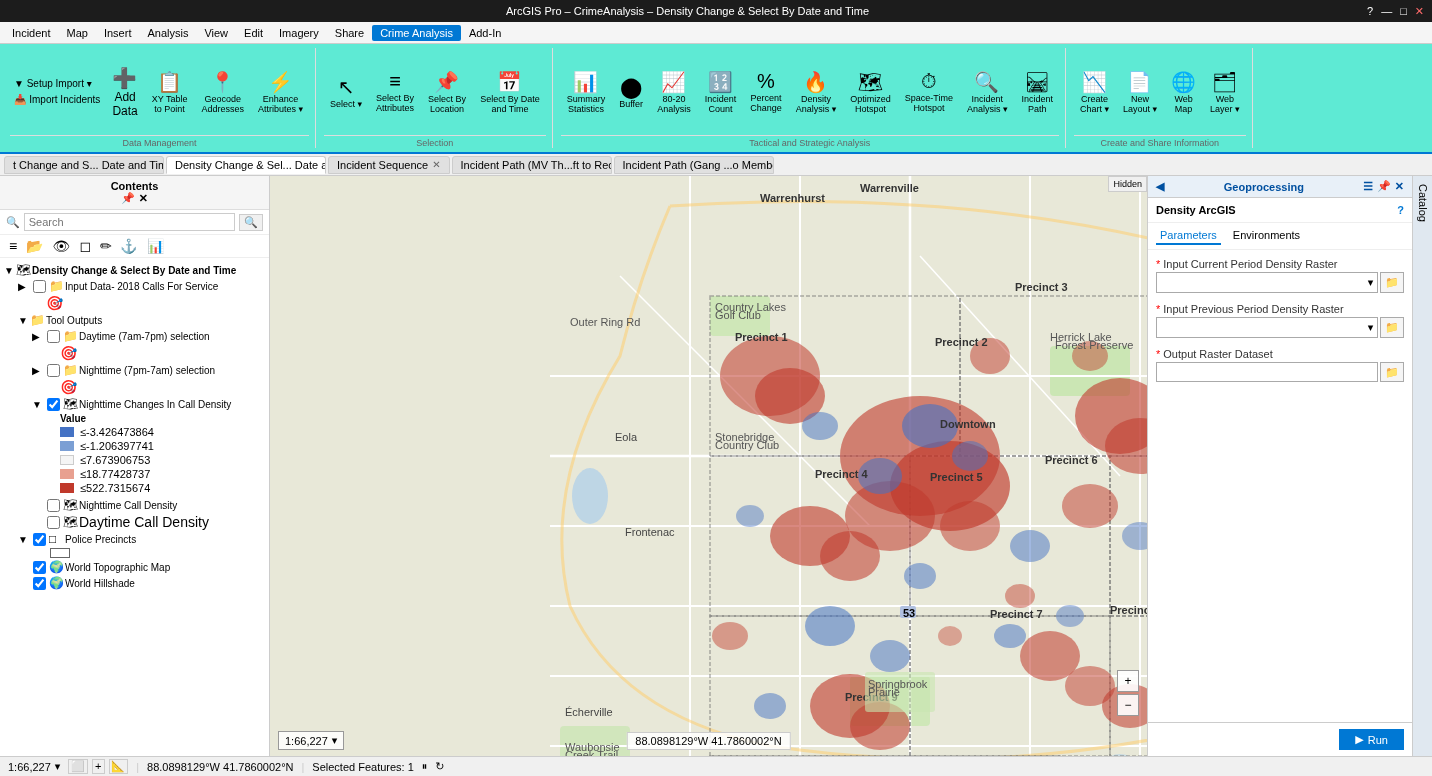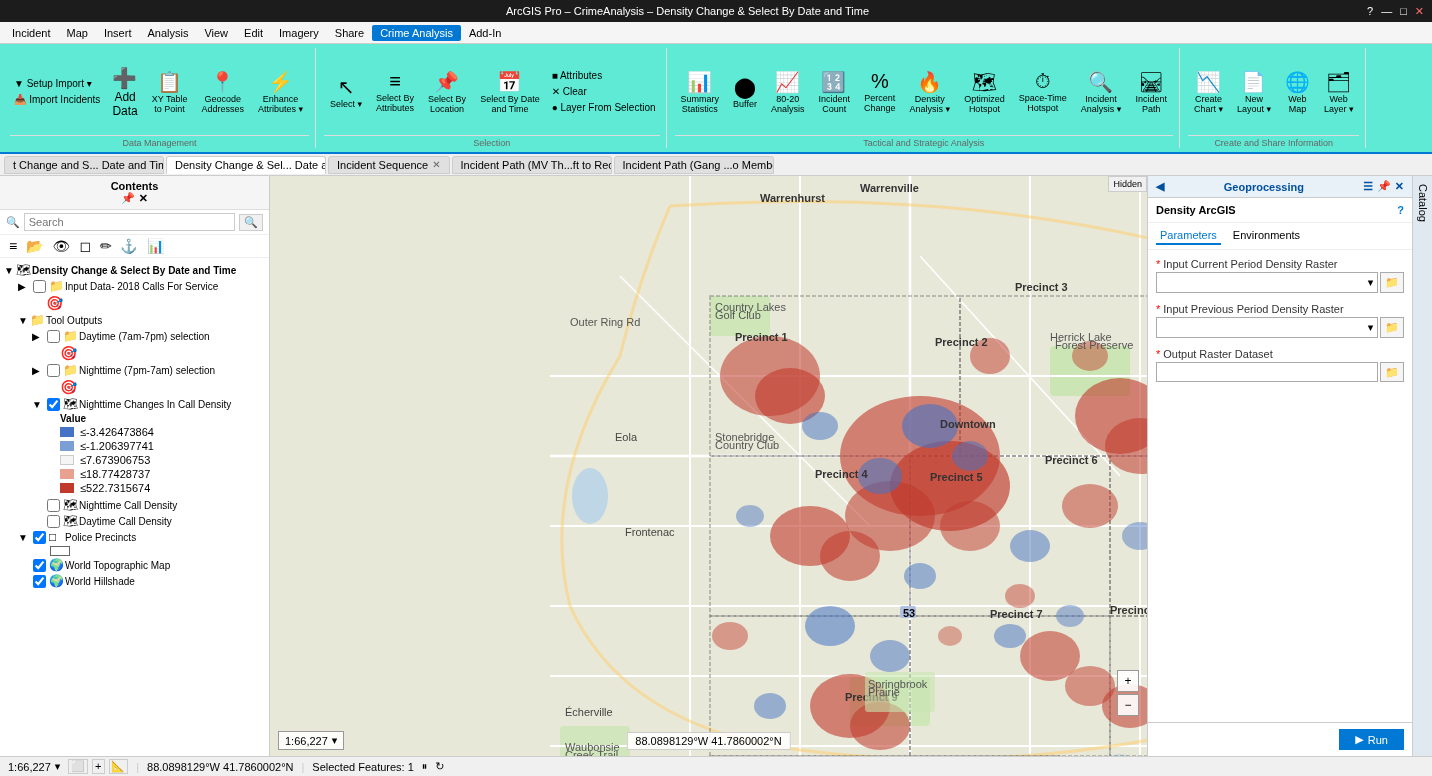--- a/index.html
+++ b/index.html
@@ -390,25 +390,20 @@
           <span style="font-size:9px;">Select By<br>Attributes</span>
         </div>
         <div class="ribbon-btn">
           <span style="font-size:20px;">📌</span>
           <span style="font-size:9px;">Select By<br>Location</span>
         </div>
         <div class="ribbon-btn">
           <span style="font-size:20px;">📅</span>
           <span style="font-size:9px;">Select By Date<br>and Time</span>
         </div>
-        <div class="ribbon-col">
-          <div class="ribbon-btn-small">■ Attributes</div>
-          <div class="ribbon-btn-small">✕ Clear</div>
-          <div class="ribbon-btn-small">● Layer From Selection</div>
-        </div>
       </div>
       <div class="ribbon-group-label">Selection</div>
     </div>
 
     <div class="ribbon-group">
       <div class="ribbon-buttons">
         <div class="ribbon-btn">
           <span style="font-size:20px;">📊</span>
           <span style="font-size:9px;">Summary<br>Statistics</span>
         </div>
@@ -624,21 +619,21 @@
         <span class="tree-icon">🗺</span>
         <span class="tree-label" style="font-size:10px;">Nighttime Call Density</span>
       </div>
 
       <div class="tree-item">
         <span class="tree-indent"></span>
         <span class="tree-indent"></span>
         <span class="tree-expand" style="width:12px;"></span>
         <input type="checkbox" style="margin: 0px 3px;">
         <span class="tree-icon">🗺</span>
-        <span class="tree-label" style="font-size:10px;">Daytime Call Density</span>
+        <span class="tree-label" style="font-size:14px;">Daytime Call Density</span>
       </div>
 
       <div class="tree-item">
         <span class="tree-indent"></span>
         <span class="tree-expand">▼</span>
         <input type="checkbox" checked="" style="margin: 0px 3px;">
         <span class="tree-icon">□</span>
         <span class="tree-label" style="font-size:10px;">Police Precincts</span>
       </div>
       <div style="padding:1px 4px 1px 50px;">

